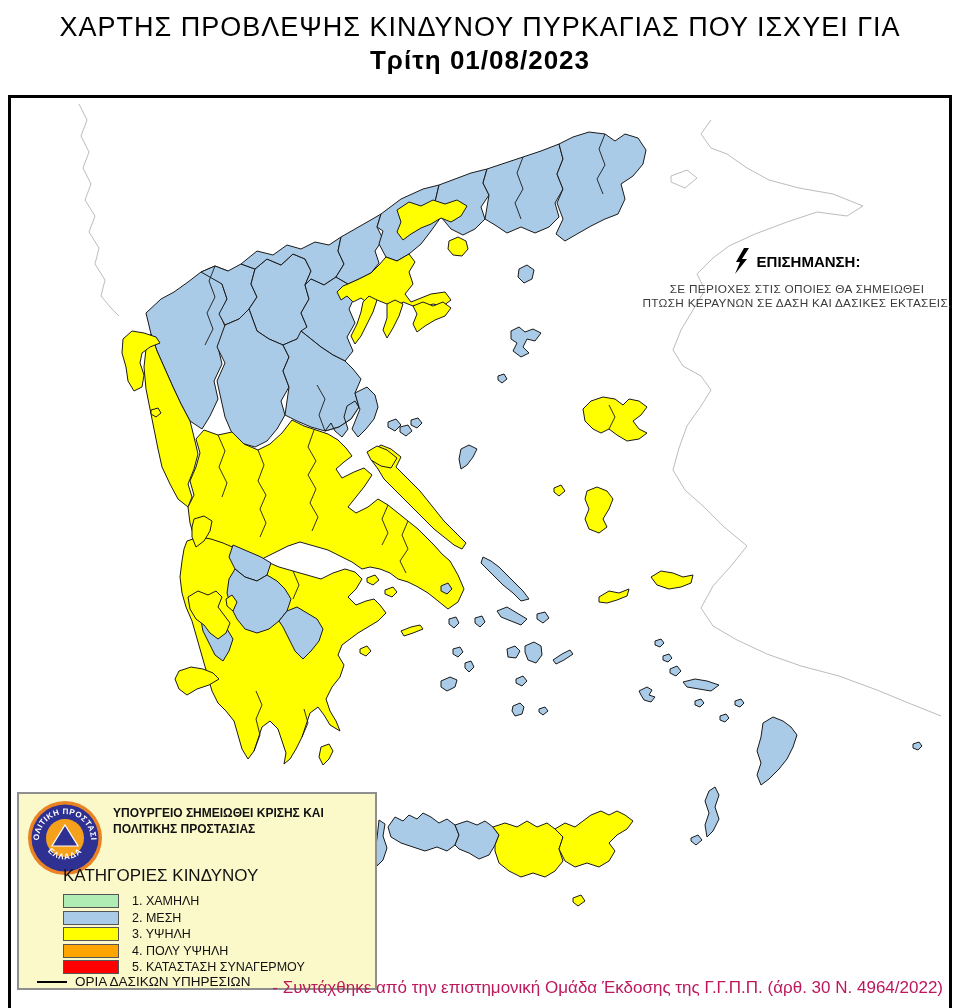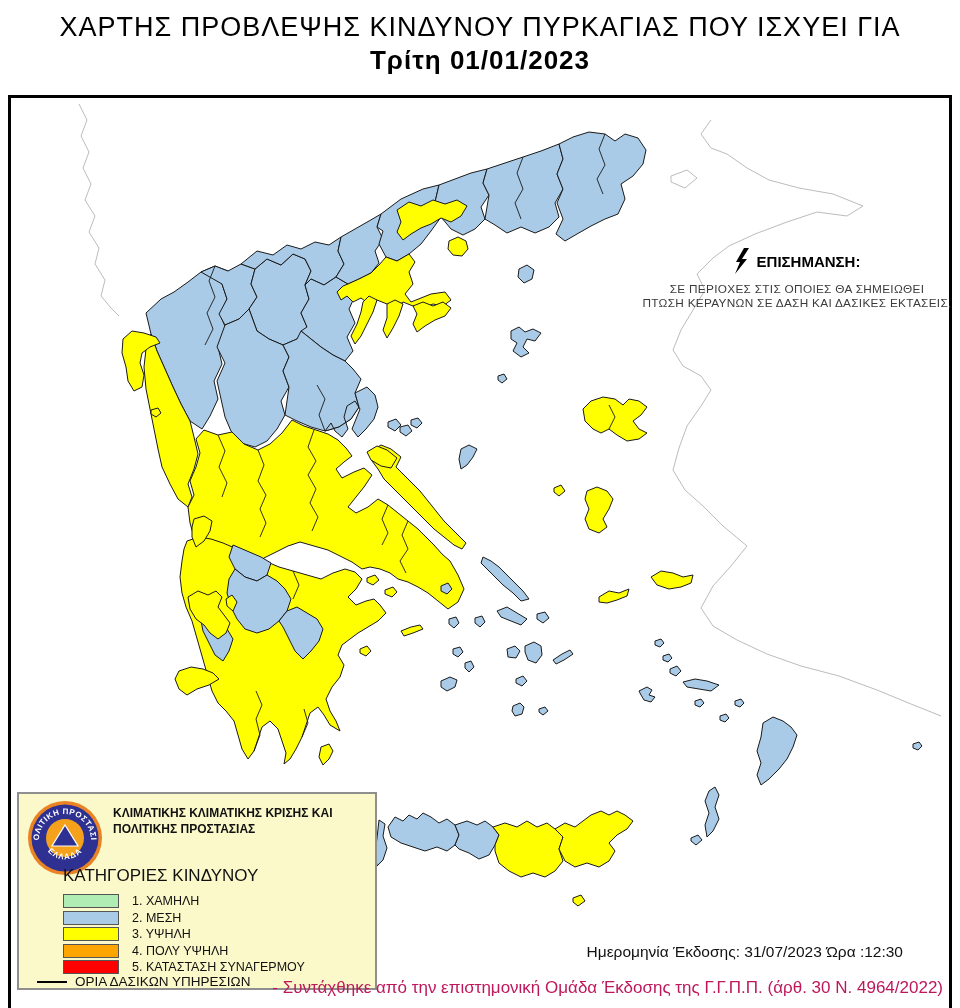--- a/index.html
+++ b/index.html
@@ -32,21 +32,21 @@
   .blabel{font-size:13.5px;color:#111;}
   .logo{position:absolute;left:8px;top:6px;}
   .footer-issue{position:absolute;right:46px;top:845px;font-size:15.5px;color:#111;z-index:4;}
   .footer-credit{position:absolute;right:6px;top:880px;font-size:17px;color:#be185d;z-index:4;}
 </style>
 </head>
 <body>
 
 <div class="titles">
   <div class="title1">ΧΑΡΤΗΣ ΠΡΟΒΛΕΨΗΣ ΚΙΝΔΥΝΟΥ ΠΥΡΚΑΓΙΑΣ ΠΟΥ ΙΣΧΥΕΙ ΓΙΑ</div>
-  <div class="title2">Τρίτη 01/01/2023</div>
+  <div class="title2">Τρίτη 01/08/2023</div>
 </div>
 
 <div class="frame">
 
   <svg class="map" viewBox="0 0 938 906">
 
     <path class="foreign" d="M 68,6 L 76,22 L 70,38 L 78,54 L 72,70 L 80,86 L 74,102 L 84,118 L 78,134 L 88,150 L 84,166 L 94,182 L 90,198 L 100,210 L 108,218"></path>
     <path class="foreign" d="M 700,22 L 690,36 L 700,50 L 716,56 L 736,70 L 758,82 L 788,90 L 822,96 L 852,108 L 836,118 L 806,114 L 776,124 L 744,136 L 718,148 L 702,160 L 686,176 L 694,192 L 682,212 L 670,232 L 662,252 L 672,268 L 690,278 L 700,292 L 690,308 L 676,328 L 668,350 L 662,372 L 674,392 L 692,408 L 712,428 L 736,448 L 720,468 L 702,488 L 690,510 L 702,528 L 726,542 L 756,556 L 790,568 L 828,578 L 866,592 L 900,606 L 930,618"></path>
     <path class="foreign" d="M 660,78 l 16,-6 l 10,8 l -12,10 l -14,-6 Z"></path>
 
@@ -184,21 +184,21 @@
         <path id="arcBot" d="M 16,43 A 23,23 0 0 0 60,43"></path>
       </defs>
       <text font-size="8" font-weight="bold" fill="#fff" font-family="Liberation Sans, sans-serif" letter-spacing="0.5">
         <textPath href="#arcTop" startOffset="50%" text-anchor="middle">ΠΟΛΙΤΙΚΗ ΠΡΟΣΤΑΣΙΑ</textPath>
       </text>
       <text font-size="8" font-weight="bold" fill="#fff" font-family="Liberation Sans, sans-serif" letter-spacing="1">
         <textPath href="#arcBot" startOffset="50%" text-anchor="middle">ΕΛΛΑΔΑ</textPath>
       </text>
     </svg>
     <div class="org">
-      <div>ΚΛΙΜΑΤΙΚΗΣ  ΚΛΙΜΑΤΙΚΗΣ ΚΡΙΣΗΣ ΚΑΙ</div>
+      <div>ΥΠΟΥΡΓΕΙΟ  ΣΗΜΕΙΩΘΕΙ ΚΡΙΣΗΣ ΚΑΙ</div>
       <div>ΠΟΛΙΤΙΚΗΣ ΠΡΟΣΤΑΣΙΑΣ</div>
     </div>
     <div class="cat-head">ΚΑΤΗΓΟΡΙΕΣ ΚΙΝΔΥΝΟΥ</div>
     <div class="lrows">
       <div class="lrow">
         <span class="swatch" style="background: rgb(175, 237, 181);"></span>
         <span class="llabel">1. ΧΑΜΗΛΗ</span>
       </div>
       <div class="lrow">
         <span class="swatch" style="background: rgb(169, 203, 232);"></span>
@@ -216,15 +216,14 @@
         <span class="swatch" style="background: rgb(255, 0, 0);"></span>
         <span class="llabel">5. ΚΑΤΑΣΤΑΣΗ ΣΥΝΑΓΕΡΜΟΥ</span>
       </div>
     </div>
     <div class="boundary">
       <span class="bseg"></span>
       <span class="blabel">ΟΡΙΑ ΔΑΣΙΚΩΝ ΥΠΗΡΕΣΙΩΝ</span>
     </div>
   </div>
 
-  <div class="footer-issue">Ημερομηνία Έκδοσης: 31/07/2023  Ώρα :12:30</div>
   <div class="footer-credit">- Συντάχθηκε από την επιστημονική  Ομάδα  Έκδοσης της Γ.Γ.Π.Π. (άρθ. 30 Ν. 4964/2022)</div>
 </div>
 
 </body></html>

